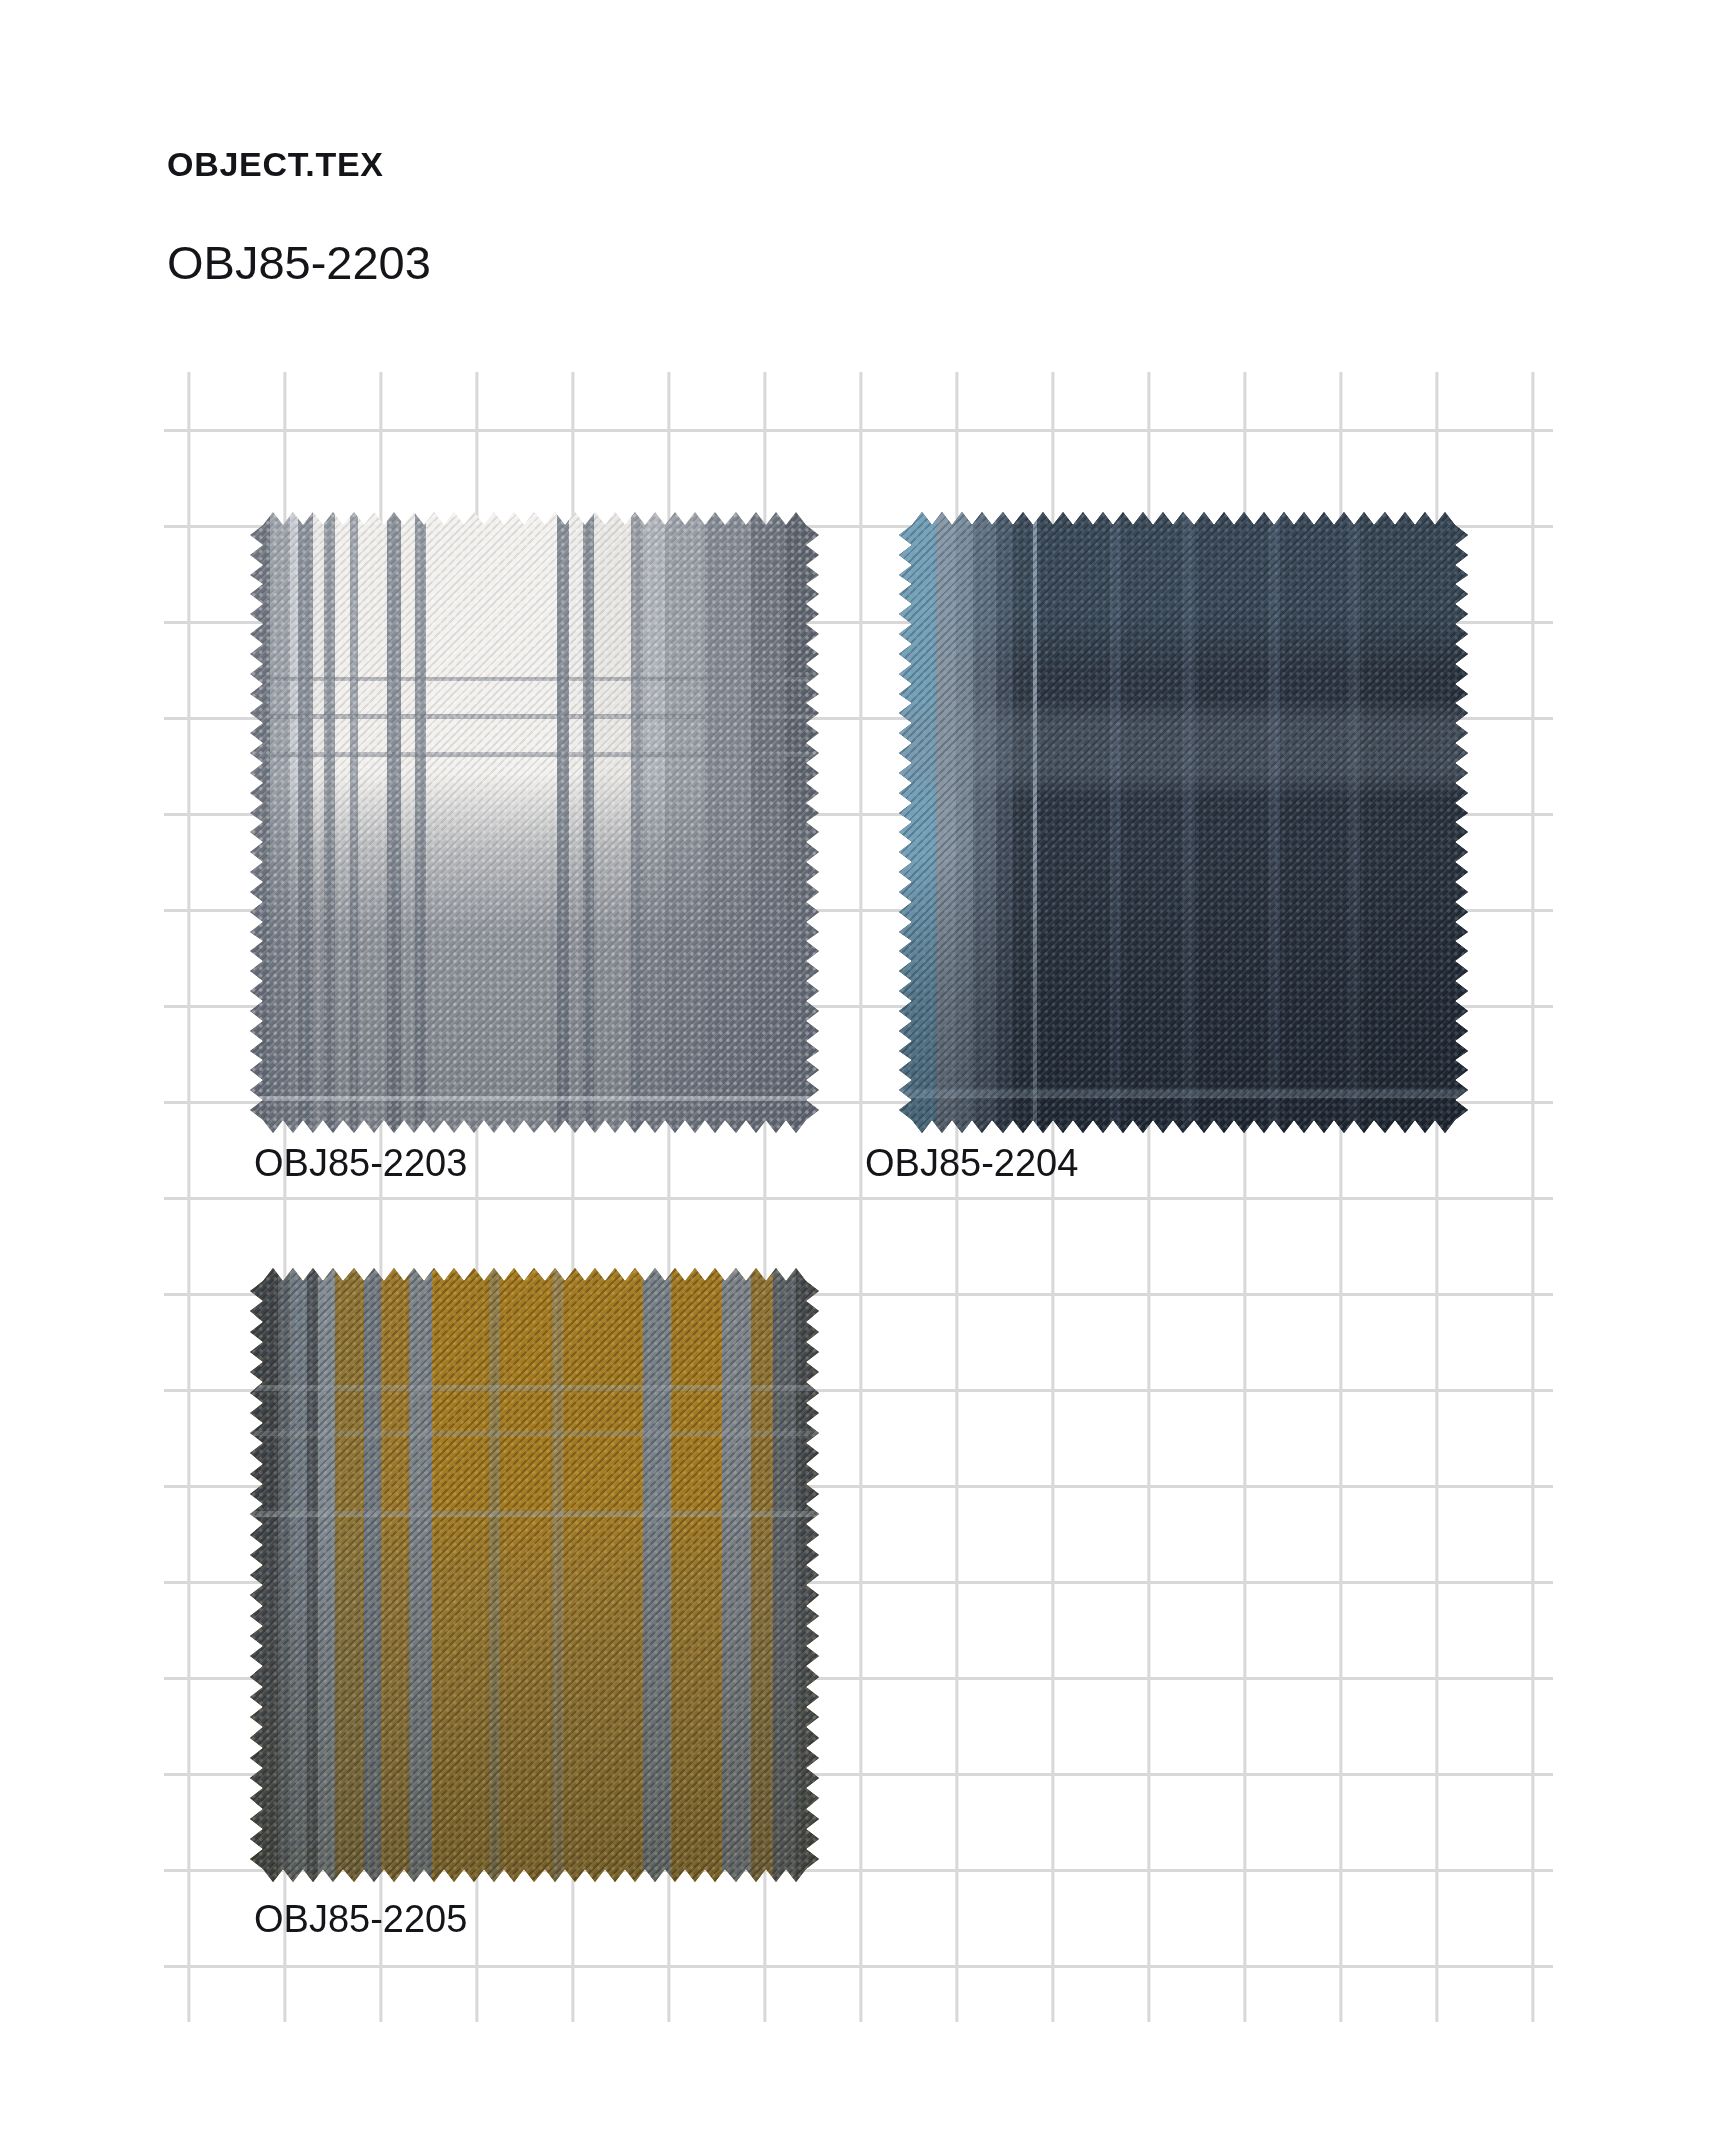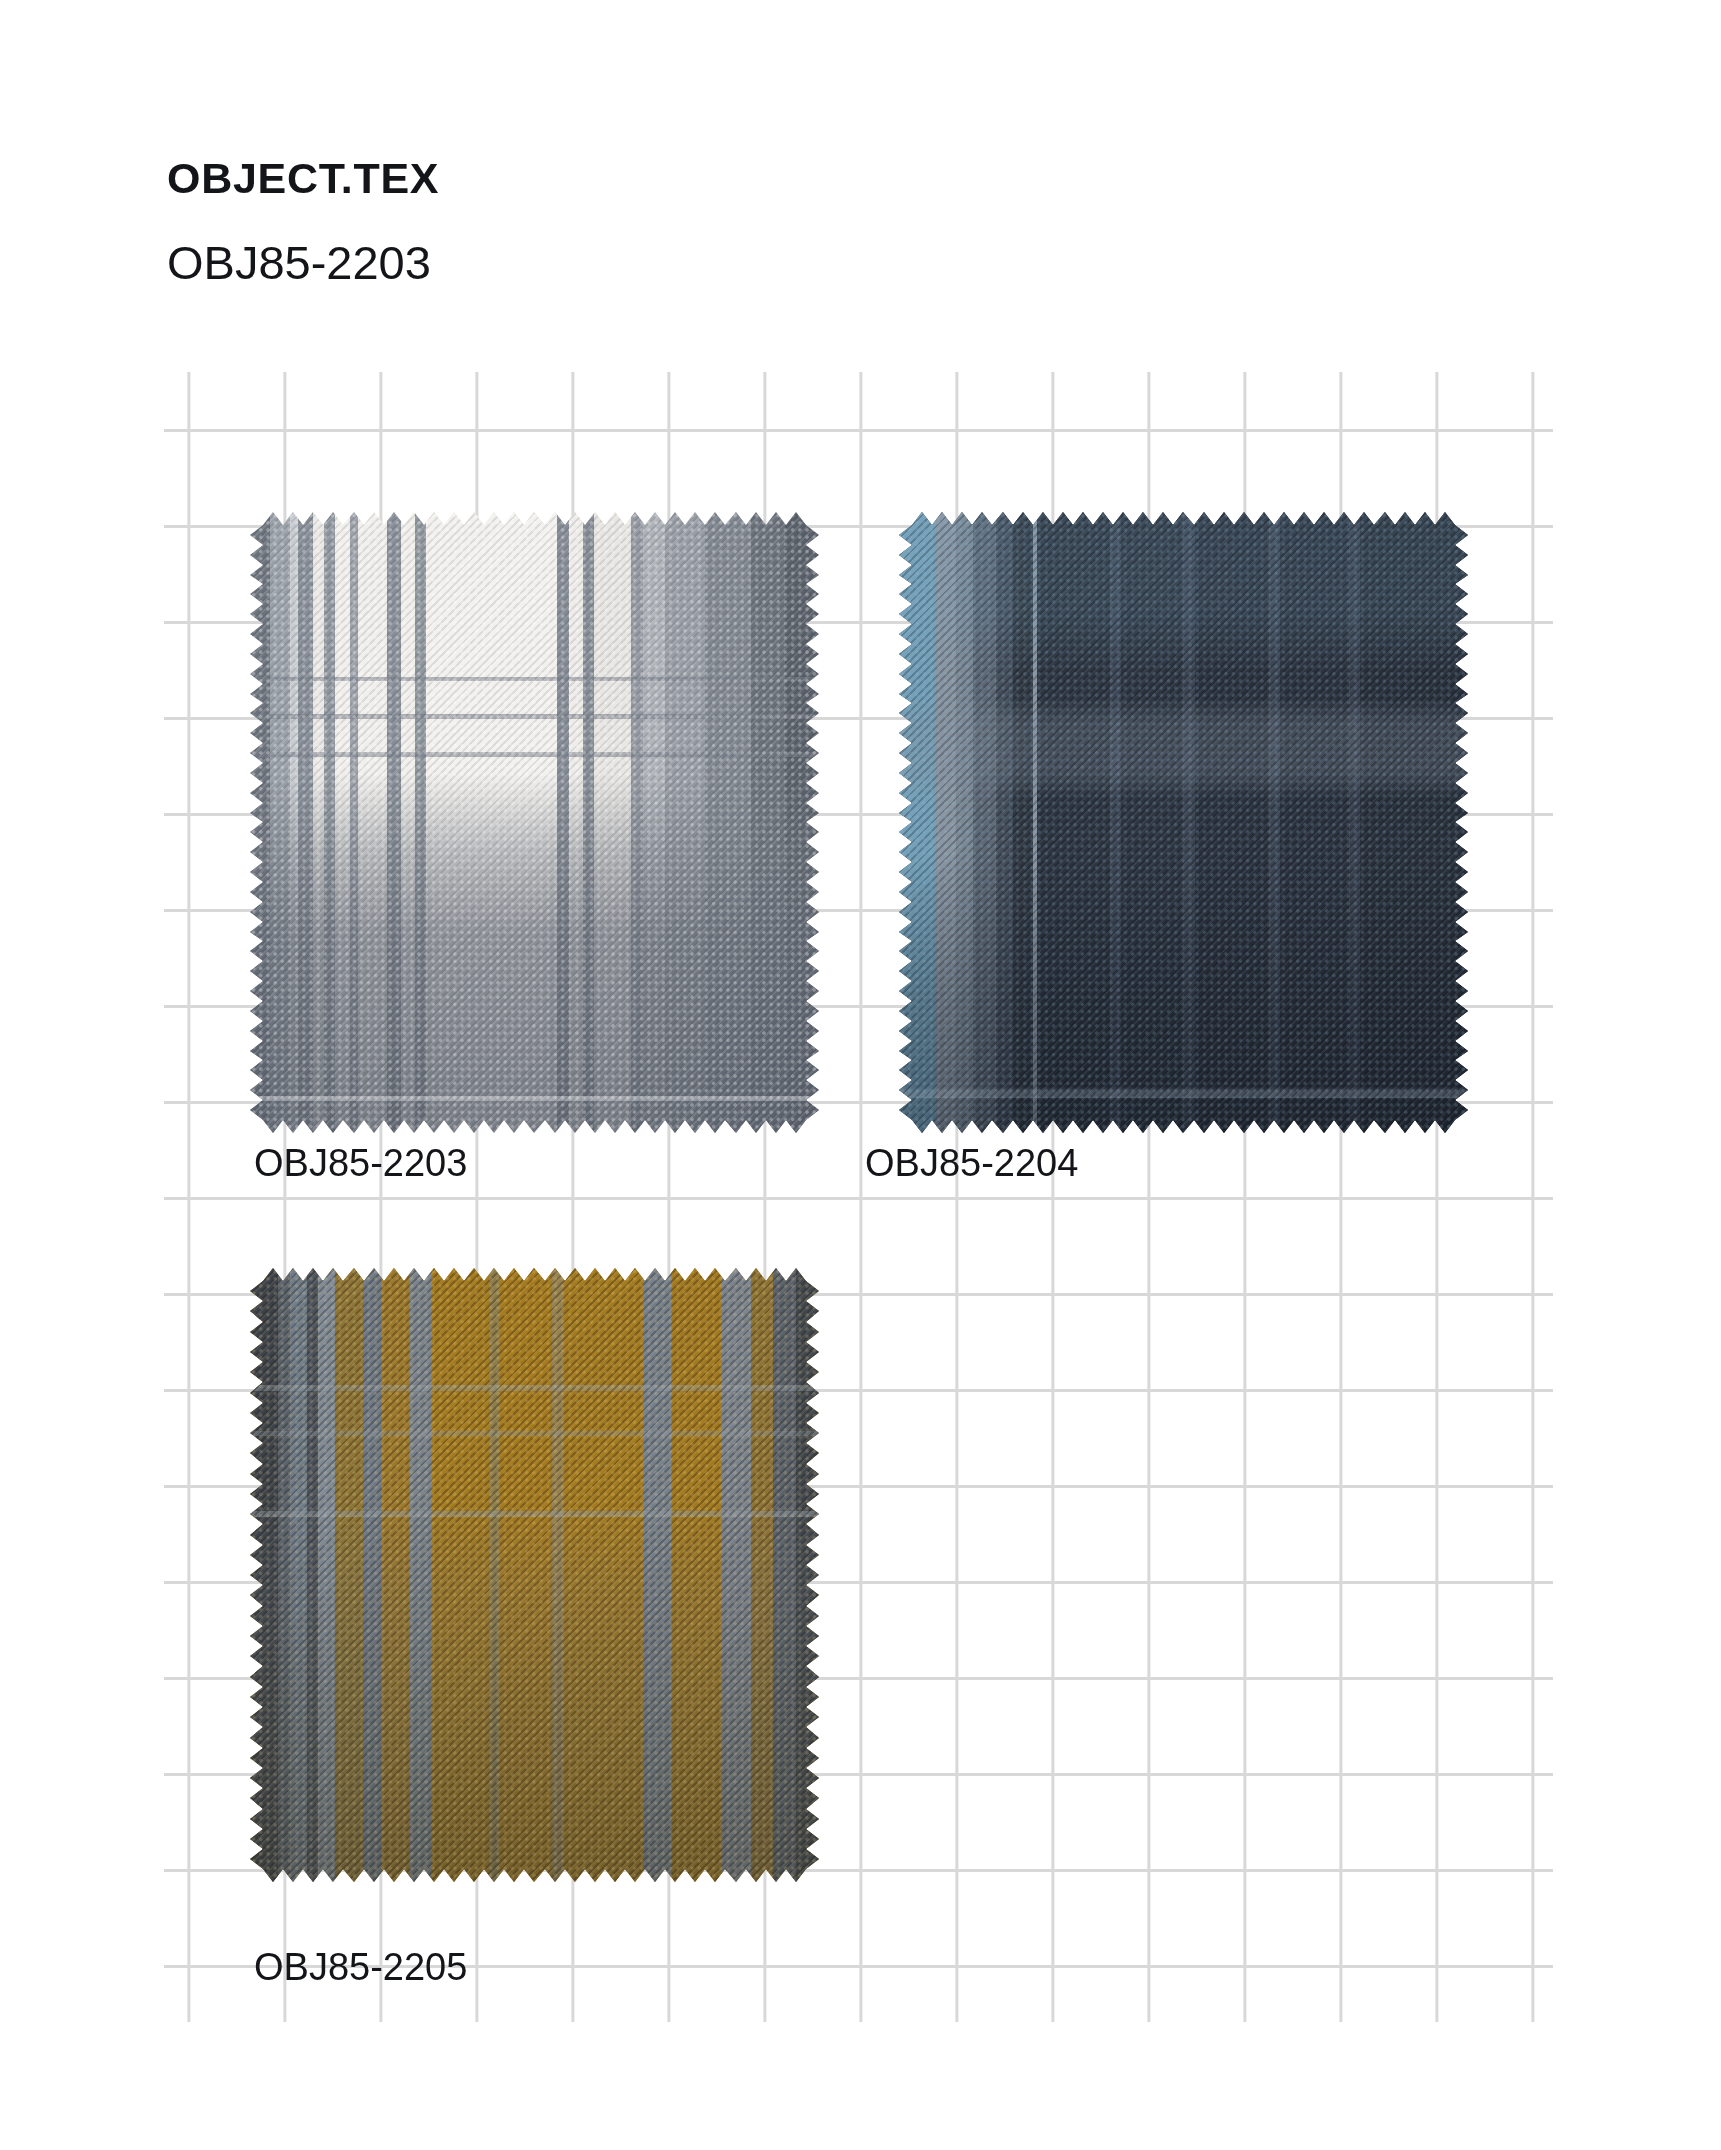--- a/index.html
+++ b/index.html
@@ -2,21 +2,21 @@
 <html style="font-size:10.4px"><head>
 <meta charset="utf-8">
 <style>
   html,body{margin:0;padding:0;}
   body{
     width:1722px;height:2151px;position:relative;background:#ffffff;
     font-family:"Liberation Sans", sans-serif;color:#141519;overflow:hidden;
   }
   .page-title{
     position:absolute;left:167px;top:147px;
-    font-size:43px;font-weight:700;line-height:1;letter-spacing:0.7px;white-space:nowrap;margin-top:10px;
+    font-size:34px;font-weight:700;line-height:1;letter-spacing:0.7px;white-space:nowrap;
   }
   .page-subtitle{
     position:absolute;left:167px;top:239px;
     font-size:47px;font-weight:400;line-height:1;white-space:nowrap;
   }
   .grid-board{
     position:absolute;left:164px;top:372px;width:1389px;height:1650px;
     background-image:
       linear-gradient(90deg, #d8d8d8 0 2.6px, rgba(0,0,0,0) 2.6px),
       linear-gradient(180deg, #d8d8d8 0 2.6px, rgba(0,0,0,0) 2.6px);
@@ -84,21 +84,21 @@
         #a2791f 32% 42%, #8d7c4a 42% 44%, #a4791e 44% 53%, #95804f 53% 55%, #a2791f 55% 69%,
         #75808e 69% 74%, #a1781f 74% 83%, #79828f 83% 88%, #8d7133 88% 92%, #59616c 92% 96%, #41474f 96% 100%);
     background-size:7.2px 7.2px, auto, 100% 100%, 100% 100%, 100% 100%;
   }
   
   #swatch-1{left:250px;top:512px;width:569px;height:621px;}
   #swatch-2{left:899px;top:512px;width:569px;height:621px;}
   #swatch-3{left:250px;top:1268px;width:569px;height:614px;}
   #caption-1{left:254px;top:1144px;}
   #caption-2{left:865px;top:1144px;}
-  #caption-3{left:254px;top:1900px;margin-top:48px;}
+  #caption-3{left:254px;top:1900px;}
 </style>
 </head>
 <body>
 
 <div class="page-title">OBJECT.TEX</div>
 <div class="page-subtitle">OBJ85-2203</div>
 
 <div class="grid-board"></div>
 
 <div id="swatch-1" class="swatch">

